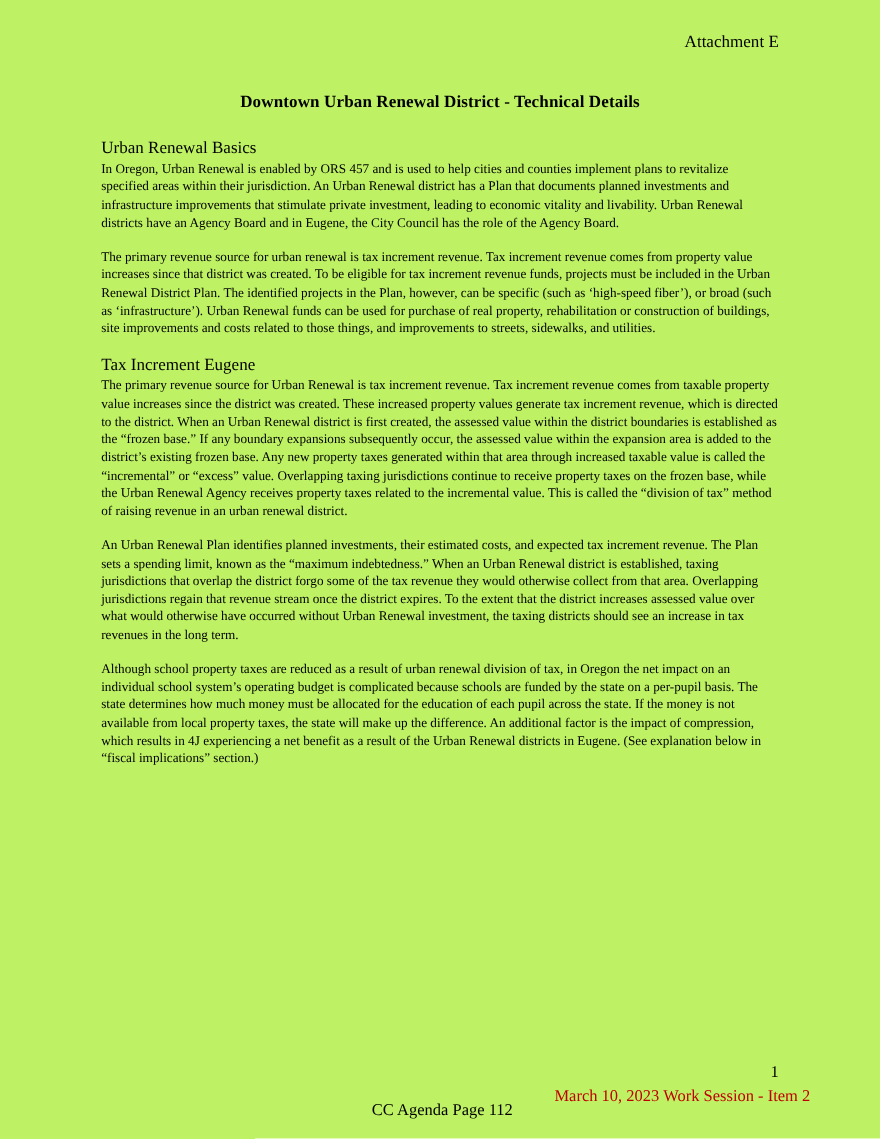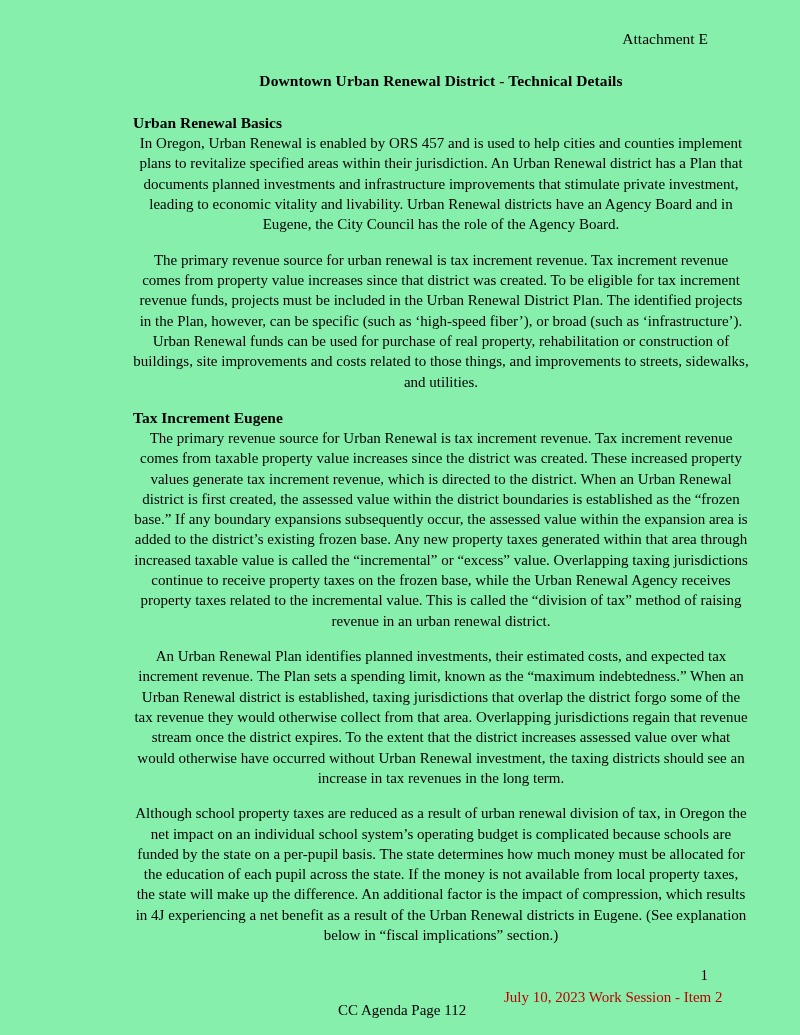--- a/index.html
+++ b/index.html
@@ -4,59 +4,58 @@
 <style>
   html, body {
     margin: 0;
     padding: 0;
     background: #ffffff;
   }
   .page {
     position: relative;
     width: 800px;
     height: 1035px;
-    background: #86efac;
+    background: #bef264;
     font-family: "Liberation Serif", serif;
     color: #000000;
     box-sizing: border-box;
     overflow: hidden;
   }
   .attachment {
     position: absolute;
     top: 30px;
     right: 92px;
     font-size: 15.5px;
     font-family: "Liberation Serif", serif;
     color: #000;
   }
   .content {
     position: absolute;
-    top: 72px;
+    top: 84px;
     left: 92px;
     width: 616px;
-    margin-left: 41px;
   }
   .doc-title {
     text-align: center;
     font-weight: bold;
     font-size: 15.5px;
     margin: 0 0 22px 0;
     letter-spacing: 0.1px;
   }
   .section-head {
-    font-weight: bold;
+    font-weight: normal;
     font-size: 15.5px;
     margin: 0;
     line-height: 1.36;
   }
   p.body {
-    font-size: 15px;
+    font-size: 12px;
     line-height: 1.355;
     margin: 0;
-    text-align: center;
+    text-align: left;
   }
   p.spaced {
     margin-top: 15px;
   }
   .footer {
     position: absolute;
     bottom: 26px;
     left: 0;
     width: 800px;
     height: 40px;
@@ -99,16 +98,16 @@
     <div class="section-head" style="margin-top:15px;">Tax Increment Eugene</div>
     <p class="body">The primary revenue source for Urban Renewal is tax increment revenue. Tax increment revenue comes from taxable property value increases since the district was created. These increased property values generate tax increment revenue, which is directed to the district. When an Urban Renewal district is first created, the assessed value within the district boundaries is established as the “frozen base.” If any boundary expansions subsequently occur, the assessed value within the expansion area is added to the district’s existing frozen base. Any new property taxes generated within that area through increased taxable value is called the “incremental” or “excess” value. Overlapping taxing jurisdictions continue to receive property taxes on the frozen base, while the Urban Renewal Agency receives property taxes related to the incremental value. This is called the “division of tax” method of raising revenue in an urban renewal district.</p>
     <p class="body spaced">An Urban Renewal Plan identifies planned investments, their estimated costs, and expected tax increment revenue. The Plan sets a spending limit, known as the “maximum indebtedness.” When an Urban Renewal district is established, taxing jurisdictions that overlap the district forgo some of the tax revenue they would otherwise collect from that area. Overlapping jurisdictions regain that revenue stream once the district expires. To the extent that the district increases assessed value over what would otherwise have occurred without Urban Renewal investment, the taxing districts should see an increase in tax revenues in the long term.</p>
     <p class="body spaced">Although school property taxes are reduced as a result of urban renewal division of tax, in Oregon the net impact on an individual school system’s operating budget is complicated because schools are funded by the state on a per-pupil basis. The state determines how much money must be allocated for the education of each pupil across the state. If the money is not available from local property taxes, the state will make up the difference.  An additional factor is the impact of compression, which results in 4J experiencing a net benefit as a result of the Urban Renewal districts in Eugene.  (See explanation below in “fiscal implications” section.)</p>
 
   </div>
 
   <div class="footer">
     <div class="page-number">1</div>
     <div class="footer-center">CC Agenda Page 112</div>
-    <div class="footer-right">July 10, 2023 Work Session - Item 2</div>
+    <div class="footer-right">March 10, 2023 Work Session - Item 2</div>
   </div>
 
 </div>
 
 </body></html>

